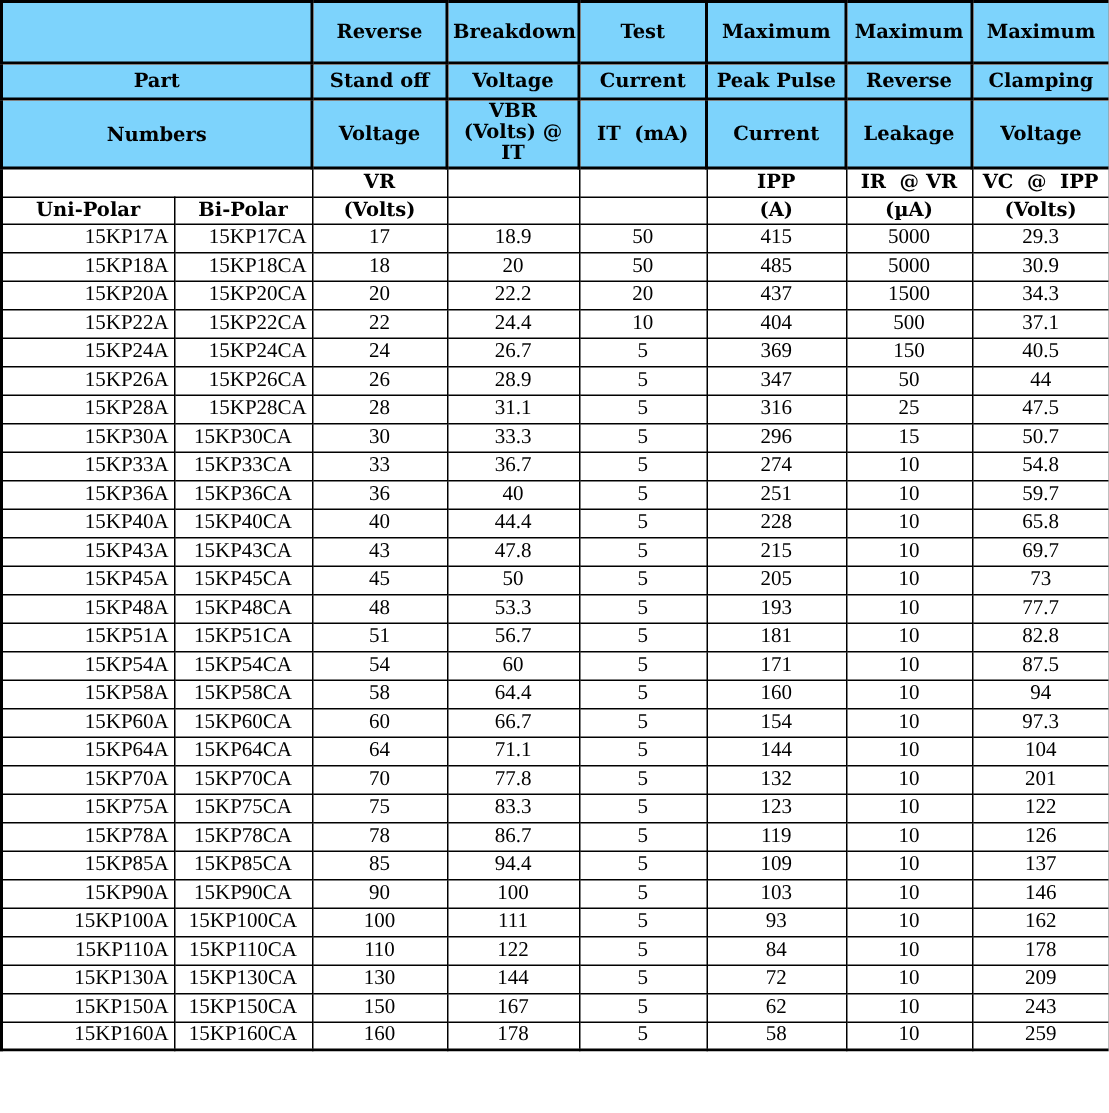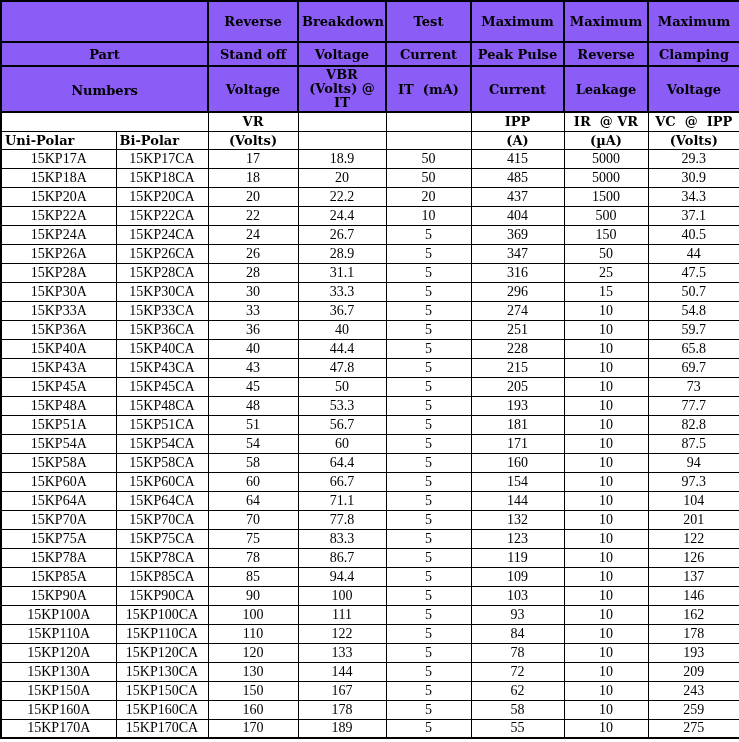--- a/index.html
+++ b/index.html
@@ -14,45 +14,45 @@
   td {
     border: 1px solid #000;
     font-size: 14px;
     padding: 0 3px;
     overflow: hidden;
     white-space: pre;
     vertical-align: middle;
   }
   
   td.green {
-    background: #8b5cf6;
+    background: #7dd3fc;
     font-weight: bold;
     text-align: center;
     border-width: 2px;
     font-family: "DejaVu Serif", serif;
     font-size: 13px;
   }
   td.green.top { vertical-align: top; padding-top: 16px; }
   td.multiline { white-space: pre-line; line-height: 14px; padding: 1px 2px; }
   
   td.subhdr {
     font-weight: bold;
     text-align: center;
     font-family: "DejaVu Serif", serif;
     font-size: 13px;
   }
-  td.subhdr.left { text-align: left; }
+  td.subhdr.left { text-align: center; }
   tr.h1 { height: 41px; }
   tr.h2 { height: 24px; }
   tr.h3 { height: 42px; }
   tr.h4 { height: 19px; }
   tr.h5 { height: 18px; }
   tr.data-row { height: 19px; }
   tr.data-row td { font-size: 14px; line-height: 16px; }
-  td.left { text-align: center; }
+  td.left { text-align: right; }
   td.center { text-align: center; }
 </style>
 </head>
 <body>
 
 <table>
   <colgroup>
     <col style="width:115px">
       <col style="width:92px">
       <col style="width:90px">
@@ -367,30 +367,20 @@
         <td class="left">15KP110A</td>
         <td class="center">15KP110CA</td>
         <td class="center">110</td>
         <td class="center">122</td>
         <td class="center">5</td>
         <td class="center">84</td>
         <td class="center">10</td>
         <td class="center">178</td>
       </tr>
       <tr class="data-row">
-        <td class="left">15KP120A</td>
-        <td class="center">15KP120CA</td>
-        <td class="center">120</td>
-        <td class="center">133</td>
-        <td class="center">5</td>
-        <td class="center">78</td>
-        <td class="center">10</td>
-        <td class="center">193</td>
-      </tr>
-      <tr class="data-row">
         <td class="left">15KP130A</td>
         <td class="center">15KP130CA</td>
         <td class="center">130</td>
         <td class="center">144</td>
         <td class="center">5</td>
         <td class="center">72</td>
         <td class="center">10</td>
         <td class="center">209</td>
       </tr>
       <tr class="data-row">
@@ -406,24 +396,14 @@
       <tr class="data-row">
         <td class="left">15KP160A</td>
         <td class="center">15KP160CA</td>
         <td class="center">160</td>
         <td class="center">178</td>
         <td class="center">5</td>
         <td class="center">58</td>
         <td class="center">10</td>
         <td class="center">259</td>
       </tr>
-      <tr class="data-row">
-        <td class="left">15KP170A</td>
-        <td class="center">15KP170CA</td>
-        <td class="center">170</td>
-        <td class="center">189</td>
-        <td class="center">5</td>
-        <td class="center">55</td>
-        <td class="center">10</td>
-        <td class="center">275</td>
-      </tr>
     </tbody>
 </table>
 
 </body></html>

